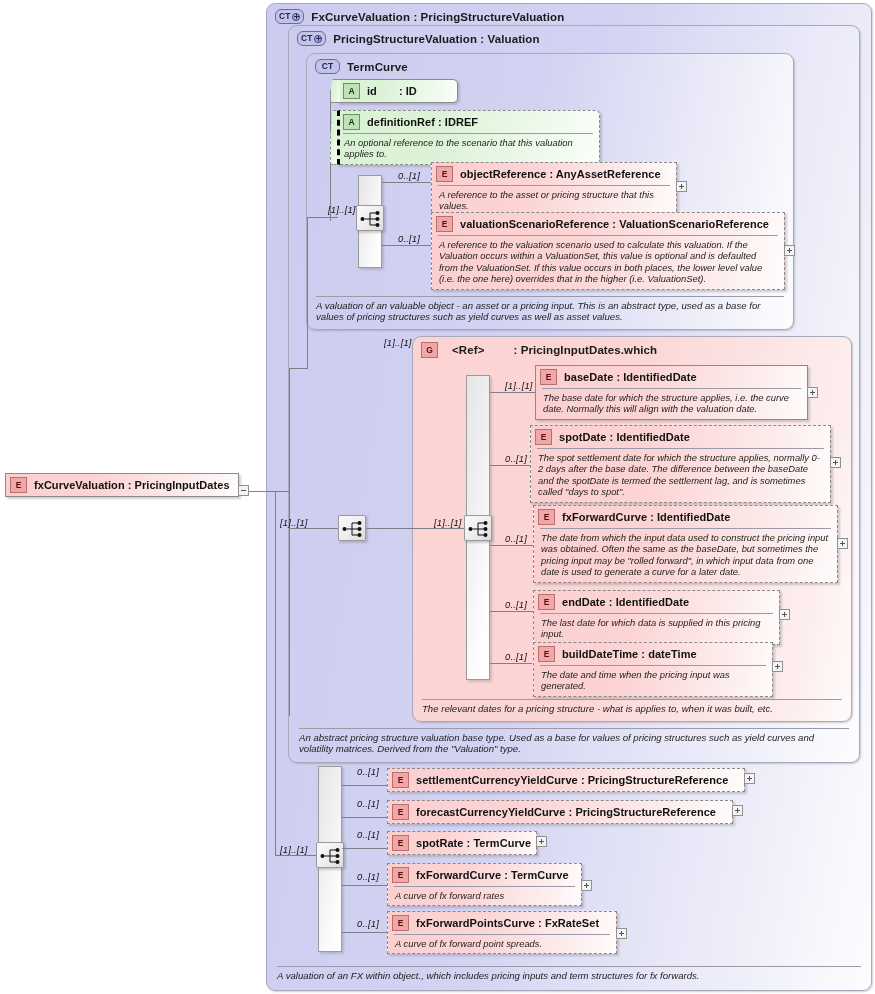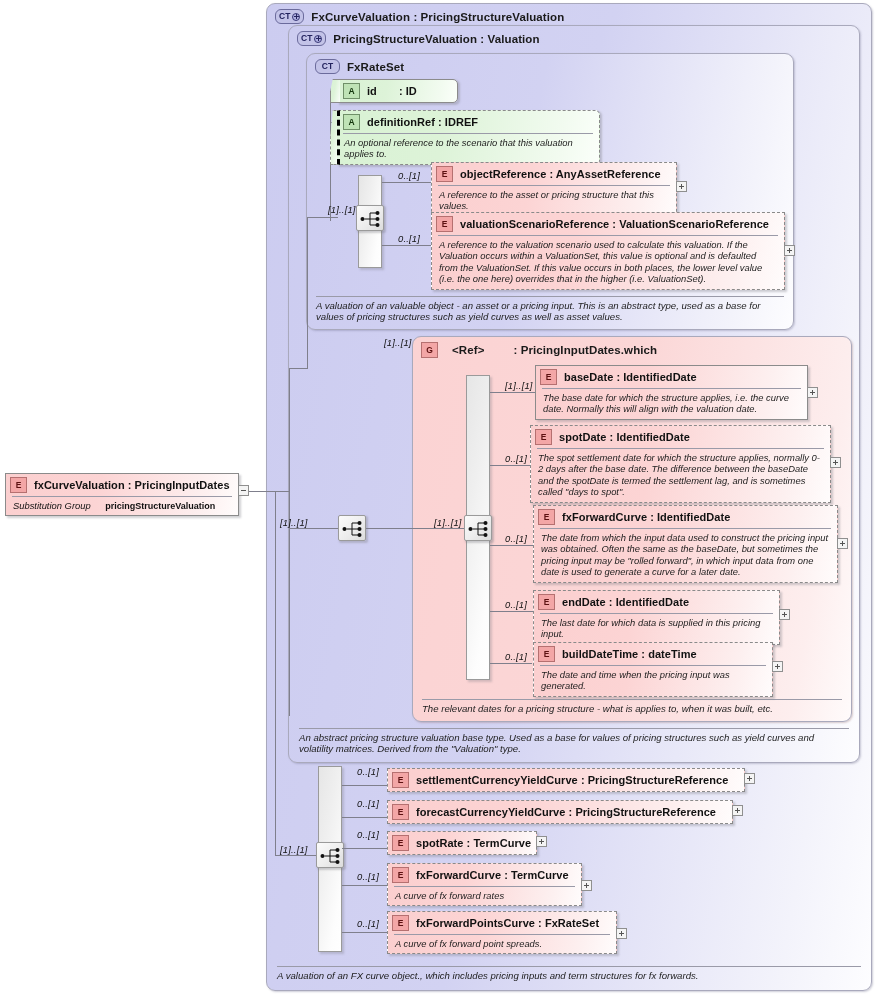--- a/index.html
+++ b/index.html
@@ -181,39 +181,39 @@
 
 <div id="root">
 
   <div class="panel panel-purple" style="left:266px;top:3px;width:606px;height:988px;">
     <div class="panel-head">
       <span class="badge ct plus">CT</span>
       <span class="panel-title">FxCurveValuation : PricingStructureValuation</span>
     </div>
     <div class="panel-foot" style="left:10px;right:10px;bottom:8px;">
       <span class="rule"></span>
-      <span>A valuation of an FX curve object., which includes pricing inputs and term structures for fx forwards.</span>
+      <span>A valuation of an FX within object., which includes pricing inputs and term structures for fx forwards.</span>
     </div>
   </div>
 
   <div class="panel panel-purple" style="left:288px;top:25px;width:572px;height:738px;">
     <div class="panel-head">
       <span class="badge ct plus">CT</span>
       <span class="panel-title">PricingStructureValuation : Valuation</span>
     </div>
     <div class="panel-foot" style="left:10px;right:10px;bottom:7px;">
       <span class="rule"></span>
       <span>An abstract pricing structure valuation base type. Used as a base for values of pricing structures such as yield curves and volatility matrices. Derived from the "Valuation" type.</span>
     </div>
   </div>
 
   <div class="panel panel-purple" style="left:306px;top:53px;width:488px;height:277px;">
     <div class="panel-head">
       <span class="badge ct">CT</span>
-      <span class="panel-title">FxRateSet</span>
+      <span class="panel-title">TermCurve</span>
     </div>
     <div class="panel-foot" style="left:9px;right:9px;bottom:6px;margin-top:40px;">
       <span class="rule"></span>
       <span>A valuation of an valuable object - an asset or a pricing input. This is an abstract type, used as a base for values of pricing structures such as yield curves as well as asset values.</span>
     </div>
   </div>
 
   <div class="panel panel-pink" style="left:412px;top:336px;width:440px;height:386px;">
     <div class="panel-head">
       <span class="kbadge G">G</span>
@@ -319,24 +319,20 @@
   <div class="card" style="left:357px;top:829px;">0..[1]</div>
   <div class="card" style="left:357px;top:871px;">0..[1]</div>
   <div class="card" style="left:357px;top:918px;">0..[1]</div>
 
   <div class="node elem rootnode" style="left:5px;top:473px;width:234px;">
     <div class="nbody">
       <div class="nrow">
         <span class="kbadge E">E</span>
         <span class="nlabel">fxCurveValuation  :  PricingInputDates</span>
       </div>
-      <div class="nsub">
-        <span class="sg">Substitution Group</span>
-        <span class="sv">pricingStructureValuation</span>
-      </div>
     </div>
     <div class="expander minus" style="left:233px;top:12px;"></div>
   </div>
 
   <div class="node attr" style="left:338px;top:79px;width:120px;">
     <div class="nbody">
       <div class="nrow">
         <span class="kbadge A">A</span>
         <span class="nlabel"><span>id</span><span class="gap"></span><span>: ID</span></span>
       </div>

